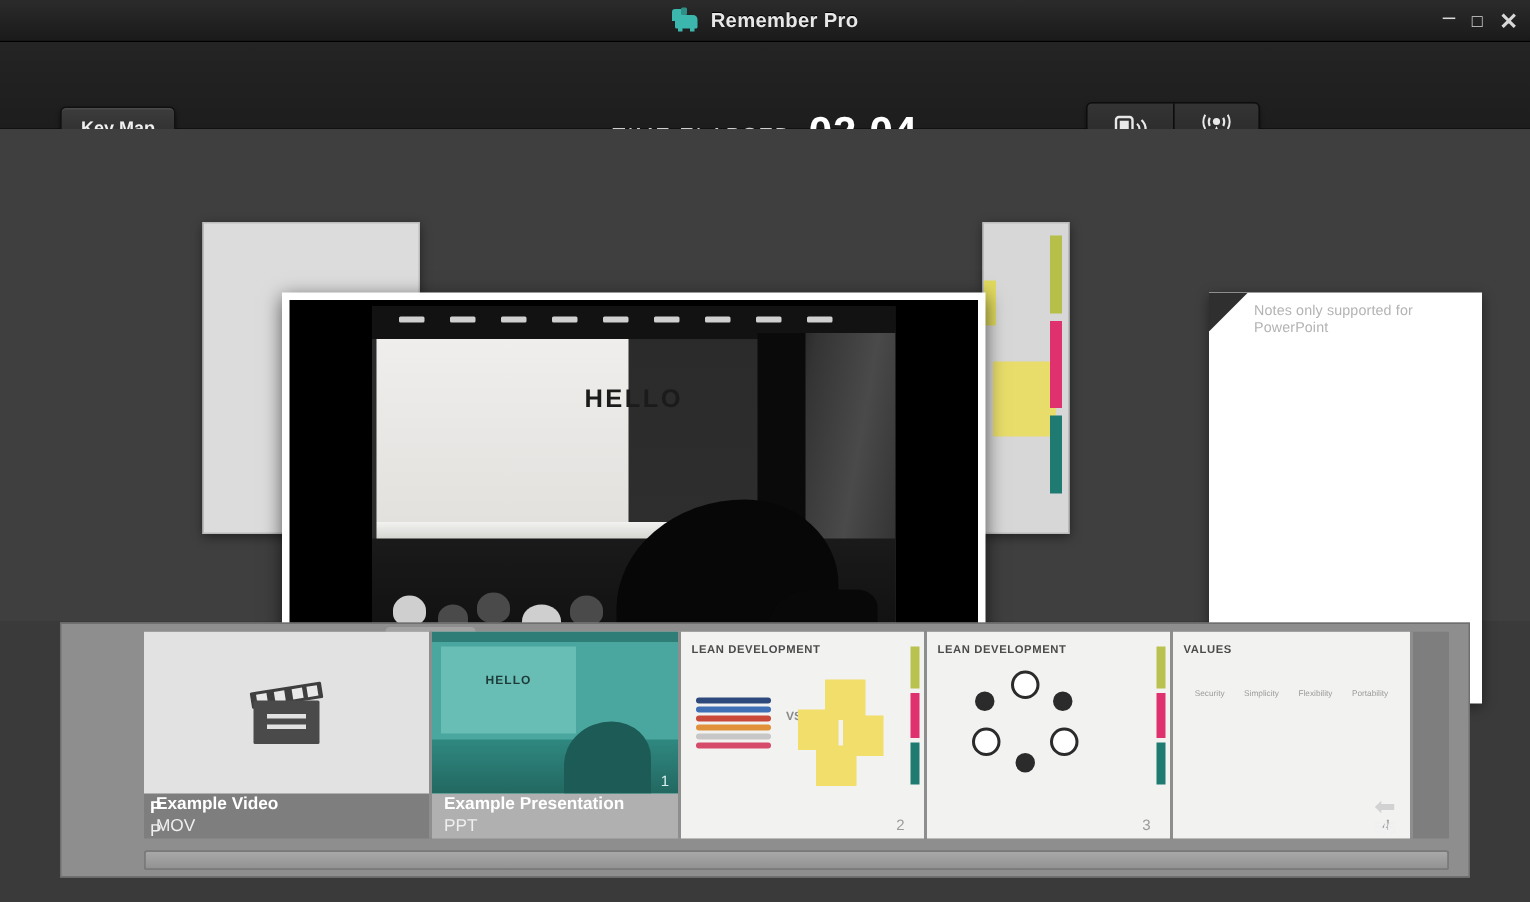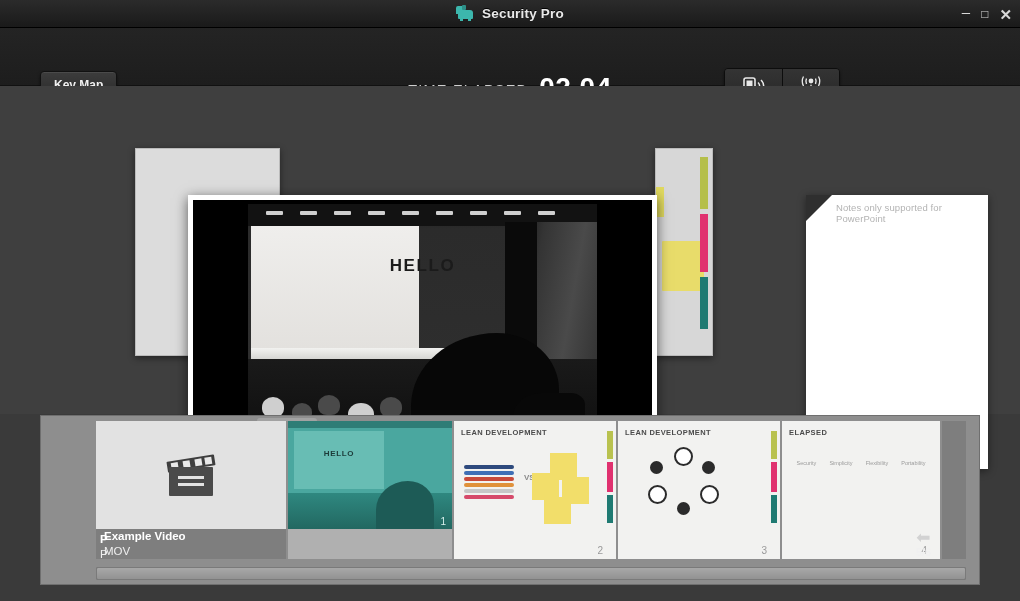--- a/index.html
+++ b/index.html
@@ -366,21 +366,21 @@
 
 <div class="titlebar">
   <div class="title-group">
     <span class="dog-icon">
       <i class="body"></i>
         <i class="head"></i>
         <i class="ear"></i>
         <i class="leg1"></i>
         <i class="leg2"></i>
     </span>
-    <span class="app-title">Security Pro</span>
+    <span class="app-title">Remember Pro</span>
   </div>
   <div class="wincontrols">
     <span class="wc min">–</span>
     <span class="wc max">□</span>
     <span class="wc close">✕</span>
   </div>
 </div>
 
 <div class="toolbar">
   <div class="keymap-btn">Key Map</div>
@@ -497,20 +497,24 @@
       </div>
 
       <div class="fs-item active" style="width:166px">
         <div class="fs-thumb teal-thumb">
           <span class="topbar"></span>
           <span class="scr"></span>
           <span class="hl">HELLO</span>
           <span class="aud"></span>
           <span class="sil"></span>
           <span class="slide-num" style="right:6px;bottom:2px;color:#d8f0ed">1</span>
+        </div>
+        <div class="fs-meta">
+          <div class="fs-title">Example Presentation</div>
+          <div class="fs-sub">PPT</div>
         </div>
       </div>
 
       <div class="fs-item" style="width:164px">
         <div class="fs-thumb deck-thumb" style="height:138px">
           <span class="deck-title">LEAN DEVELOPMENT</span>
           <span class="books">
             <i style="background:#2e4a7d"></i>
               <i style="background:#3f6fb5"></i>
             <i style="background:#c94a3a"></i>
@@ -549,21 +553,21 @@
               <i class="sb-olive"></i>
               <i class="sb-pink"></i>
               <i class="sb-teal"></i>
             </span>
           <span class="slide-num">3</span>
         </div>
       </div>
 
       <div class="fs-item" style="width:160px">
         <div class="fs-thumb deck-thumb" style="height:138px">
-          <span class="deck-title">ELAPSED</span>
+          <span class="deck-title">VALUES</span>
           <span class="values-row">
             <span class="val"><span class="dot"></span>
               <span class="lbl">Security</span></span>
             <span class="val"><span class="dot"></span>
               <span class="lbl">Simplicity</span></span>
             <span class="val"><span class="dot"></span>
               <span class="lbl">Flexibility</span></span>
             <span class="val"><span class="dot"></span>
               <span class="lbl">Portability</span></span>
           </span>

